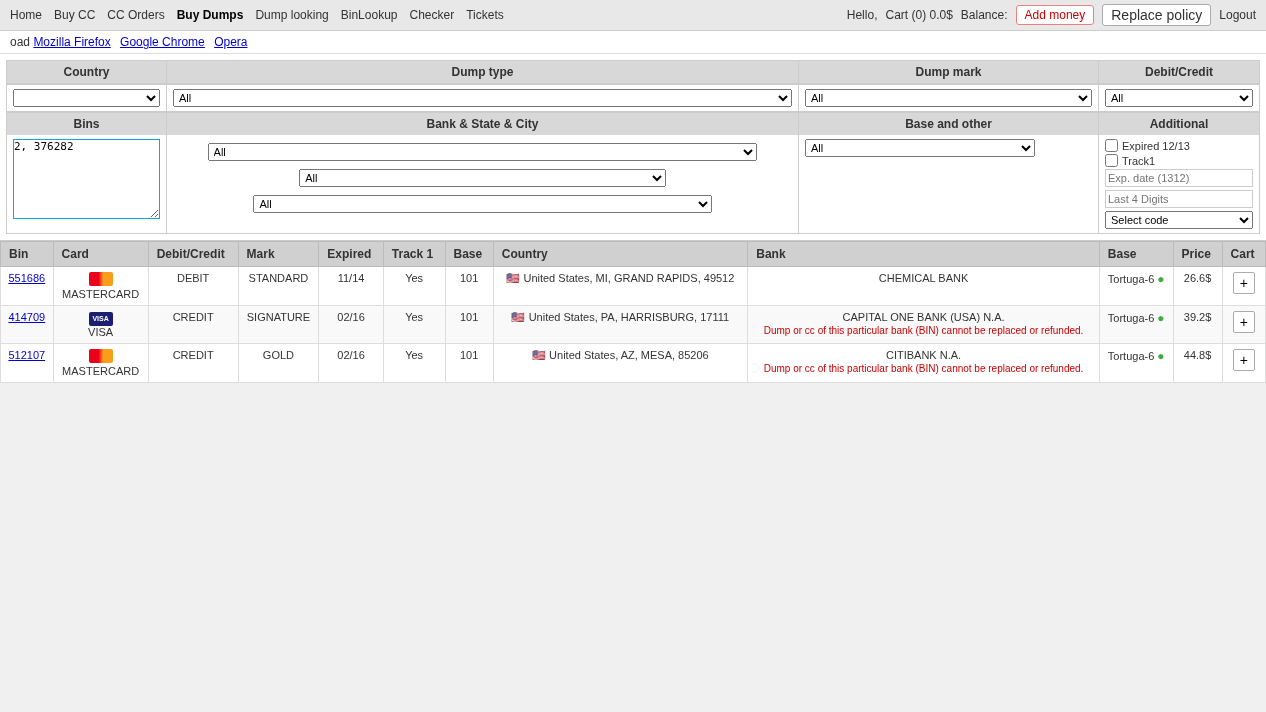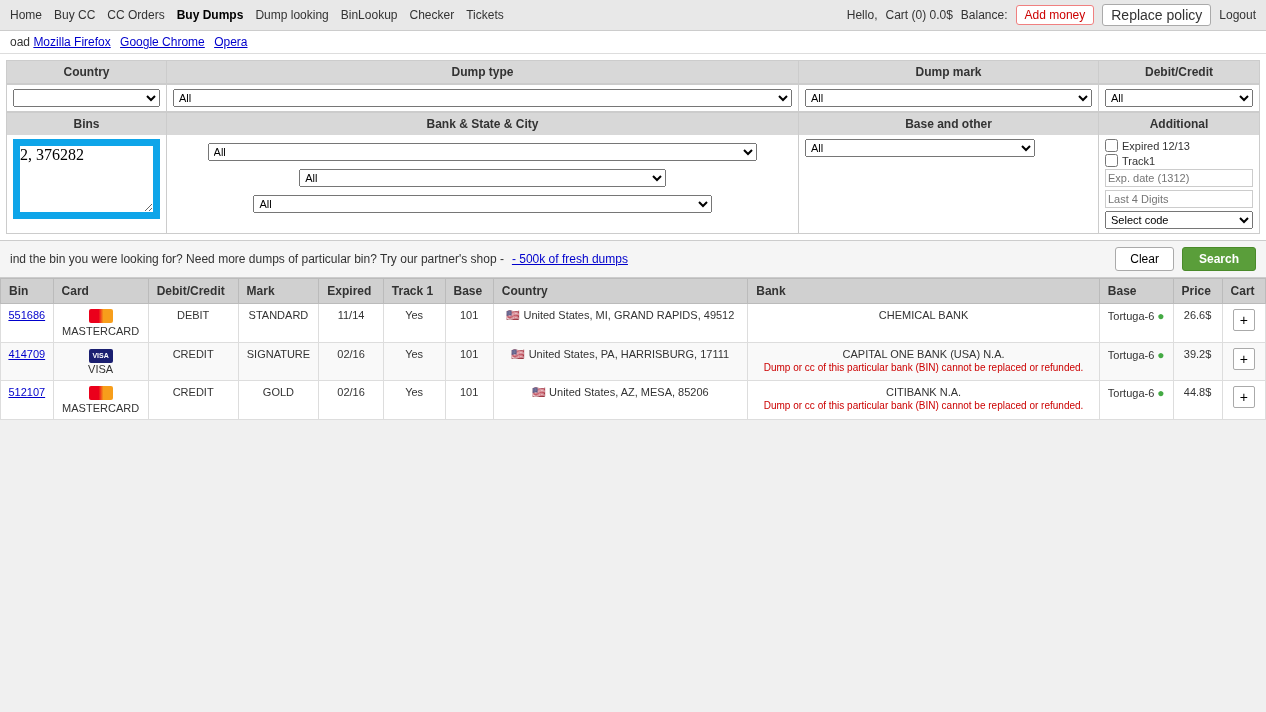--- a/index.html
+++ b/index.html
@@ -30,21 +30,21 @@
 
     
     .filter-row2 { display: grid; grid-template-columns: 160px 1fr 300px 160px; border-top: 1px solid #ccc; border-left: 1px solid #ccc; border-right: 1px solid #ccc; }
     .filter-row2-cell { border-right: 1px solid #ccc; background: #d8d8d8; padding: 4px 8px; font-weight: bold; text-align: center; font-size: 12px; }
     .filter-row2-cell:last-child { border-right: none; }
 
     
     .filter-content { display: grid; grid-template-columns: 160px 1fr 300px 160px; border: 1px solid #ccc; border-top: none; }
     .filter-content-cell { border-right: 1px solid #ccc; padding: 4px 6px; vertical-align: top; }
     .filter-content-cell:last-child { border-right: none; }
-    .bins-textarea { width: 100%; height: 80px; font-size: 16px; resize: both; border: 7px solid #0ea5e9; font-family: Liberation Serif, serif; }
+    .bins-textarea { width: 100%; height: 80px; font-size: 11px; resize: both; border: 1px solid #0ea5e9; }
     .bank-selects { display: flex; flex-direction: column; gap: 4px; padding: 4px; }
     .bank-selects select { width: 80%; margin: 0 auto; display: block; }
     .additional-col { padding: 4px 6px; }
     .additional-col label { display: flex; align-items: center; gap: 4px; font-size: 11px; margin-bottom: 2px; }
     .additional-col input[type=text] { width: 100%; font-size: 11px; padding: 2px; border: 1px solid #ccc; margin-bottom: 3px; }
 
     
     .search-row { background: #f5f5f5; border-bottom: 1px solid #ccc; padding: 6px 10px; display: flex; align-items: center; gap: 8px; font-size: 12px; }
     .search-row a { color: #00c; text-decoration: underline; }
     .search-row .spacer { flex: 1; }
@@ -171,27 +171,20 @@
         </label>
         <input type="text" placeholder="Exp. date (1312)" style="">
         <input type="text" placeholder="Last 4 Digits" style="">
         <select style="width:100%;">
           <option>Select code</option>
         </select>
       </div>
     </div>
   </div>
 
-  <div class="search-row">
-    <span>ind the bin you were looking for? Need more dumps of particular bin? Try our partner's shop -</span>
-    <a href="#">- 500k of fresh dumps</a>
-    <span class="spacer"></span>
-    <button class="btn-clear">Clear</button>
-    <button class="btn-search">Search</button>
-  </div>
 
   <table class="results-table">
     <thead>
       <tr>
         <th>Bin</th>
         <th>Card</th>
         <th>Debit/Credit</th>
         <th>Mark</th>
         <th>Expired</th>
         <th>Track 1</th>

